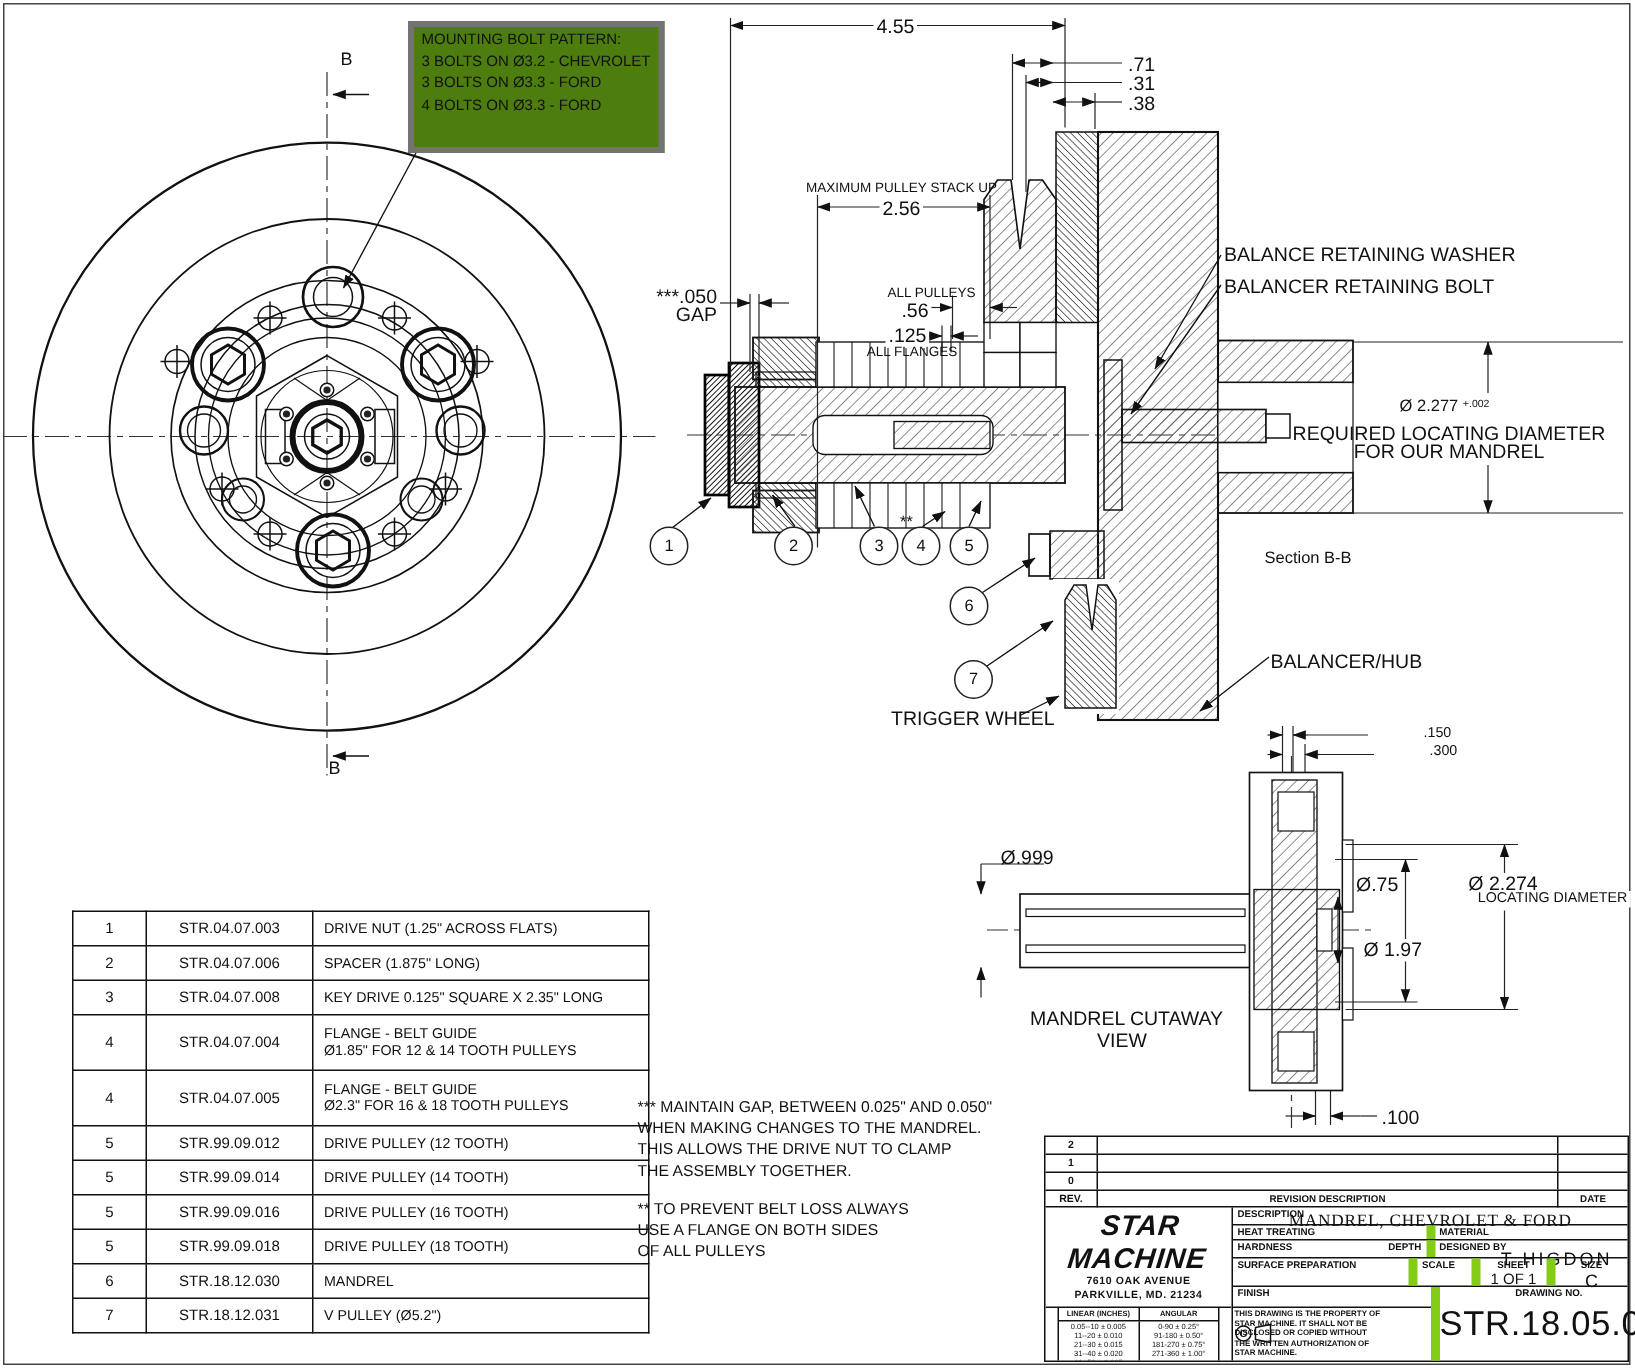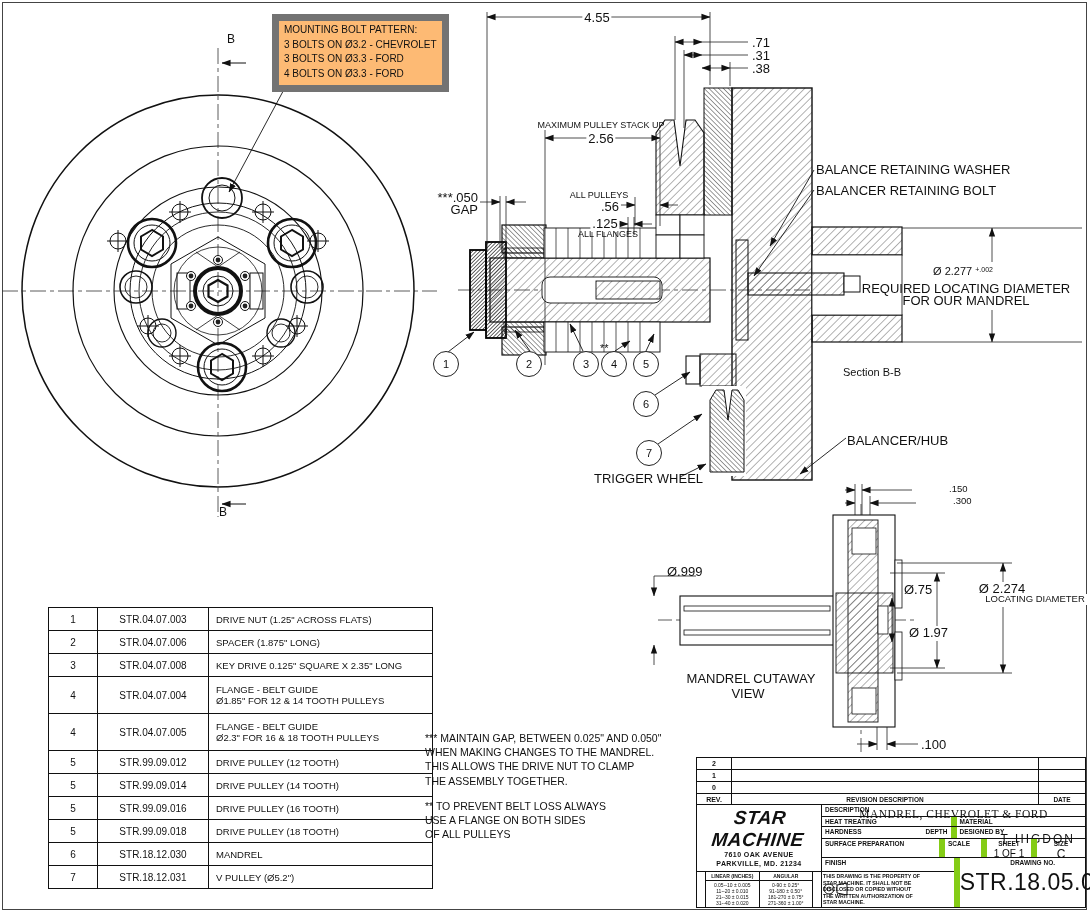--- a/index.html
+++ b/index.html
@@ -6,22 +6,22 @@
   #sheet{position:relative;width:1090px;height:913px;background:#fff;overflow:hidden;
          font-family:"Liberation Sans",sans-serif;color:#111;}
   #frame{position:absolute;left:2px;top:2px;width:1083px;height:906px;border:1px solid #444;}
   svg{position:absolute;}
   .lbl{position:absolute;font-size:13px;line-height:1.15;white-space:nowrap;color:#111;}
   .c{transform:translateX(-50%);} .r{transform:translateX(-100%);}
   .bg{background:#fff;padding:0 2px;}
   .s9{font-size:9px;} .s95{font-size:9.5px;margin-left:32px;} .s11{font-size:11px;} .s12{font-size:12px;}
   .pre{white-space:pre-line;}
   sup.tol{font-size:7px;vertical-align:3px;}
-  #note-box{position:absolute;left:272px;top:14px;border:7px solid #737373;background:#fdba74;
-            padding:2px 5px 4px 5px;font-size:10px;line-height:1.45;}
+  #note-box{position:absolute;left:272px;top:14px;border:4px solid #737373;background:#4d7c0f;
+            padding:2px 5px 20px 5px;font-size:10px;line-height:1.45;}
   .balloon{position:absolute;width:24px;height:24px;border:1.2px solid #222;border-radius:50%;
            background:#fff;text-align:center;line-height:24px;font-size:11px;}
   
   #parts{position:absolute;left:48px;top:607px;border-collapse:collapse;background:#fff;}
   #parts td,#parts th{border:1px solid #111;font-size:10px;font-weight:normal;padding:0 4px;}
   #parts th{height:24px;text-align:center;}
   #parts td.dt{width:40px;text-align:center;}
   #parts td.pn{width:102px;text-align:center;}
   #parts td.ds{width:212px;text-align:left;padding-left:7px;font-size:9.5px;}
   #parts tr.h1 td{height:22px;} #parts tr.h2 td{height:36px;}
@@ -386,21 +386,21 @@
 
 <span class="lbl s12" style="left:227px;top:33px">B</span>
 <span class="lbl s12" style="left:219px;top:506px">B</span>
 
 <span class="lbl c bg" style="left:597px;top:11px">4.55</span>
 <span class="lbl" style="left:752px;top:36px">.71</span>
 <span class="lbl" style="left:752px;top:49px">.31</span>
 <span class="lbl" style="left:752px;top:62px">.38</span>
 <span class="lbl c s9" style="left:601px;top:120px">MAXIMUM PULLEY STACK UP</span>
 <span class="lbl c bg" style="left:601px;top:132px">2.56</span>
-<span class="lbl c s9" style="left:599px;top:190px">ALL PULLEYS</span>
+<span class="lbl c s9" style="left:621px;top:190px">ALL PULLEYS</span>
 <span class="lbl c bg" style="left:610px;top:200px">.56</span>
 <span class="lbl c bg" style="left:605px;top:217px">.125</span>
 <span class="lbl c s9" style="left:608px;top:229px">ALL FLANGES</span>
 <span class="lbl r" style="left:478px;top:191px">***.050</span>
 <span class="lbl r" style="left:478px;top:203px">GAP</span>
 
 <span class="lbl" style="left:816px;top:163px">BALANCE RETAINING WASHER</span>
 <span class="lbl" style="left:816px;top:184px">BALANCER RETAINING BOLT</span>
 <span class="lbl c s11" style="left:963px;top:265px"><span>Ø 2.277</span> <sup class="tol">+.002</sup></span>
 <span class="lbl c" style="left:966px;top:282px">REQUIRED LOCATING DIAMETER</span>

